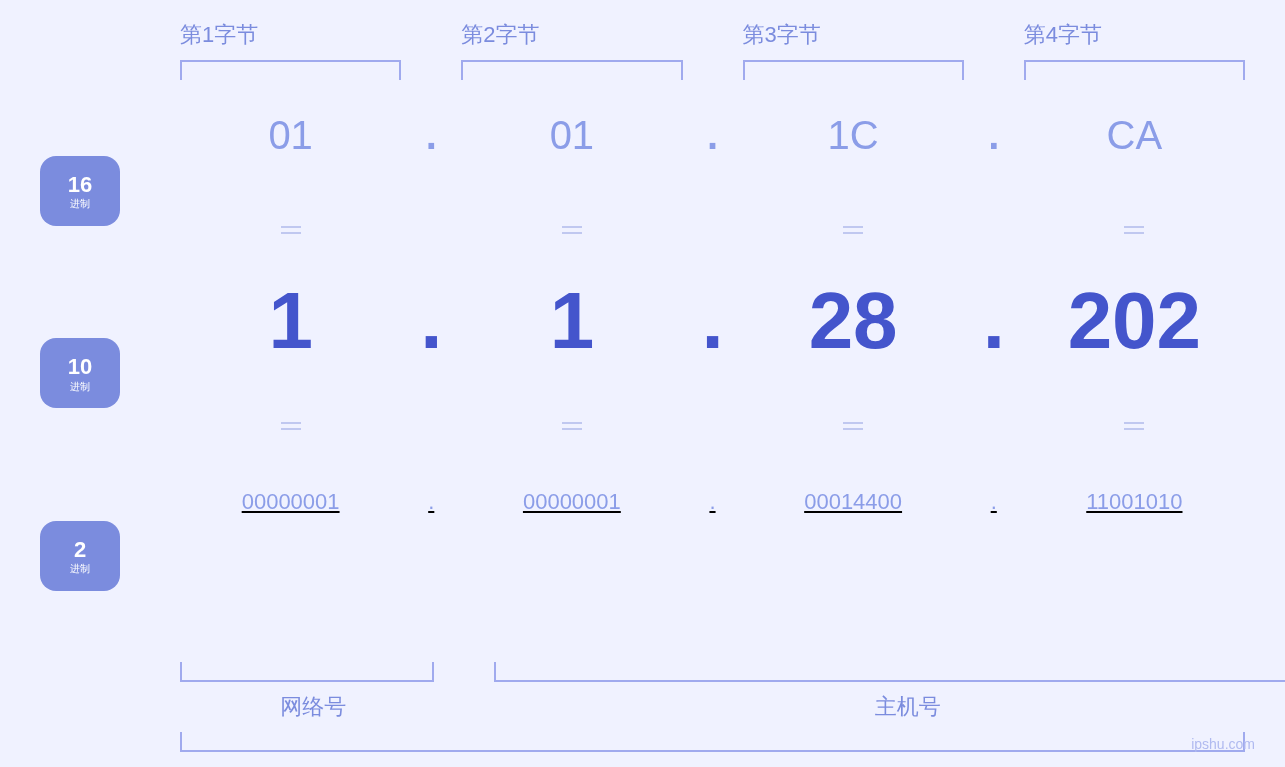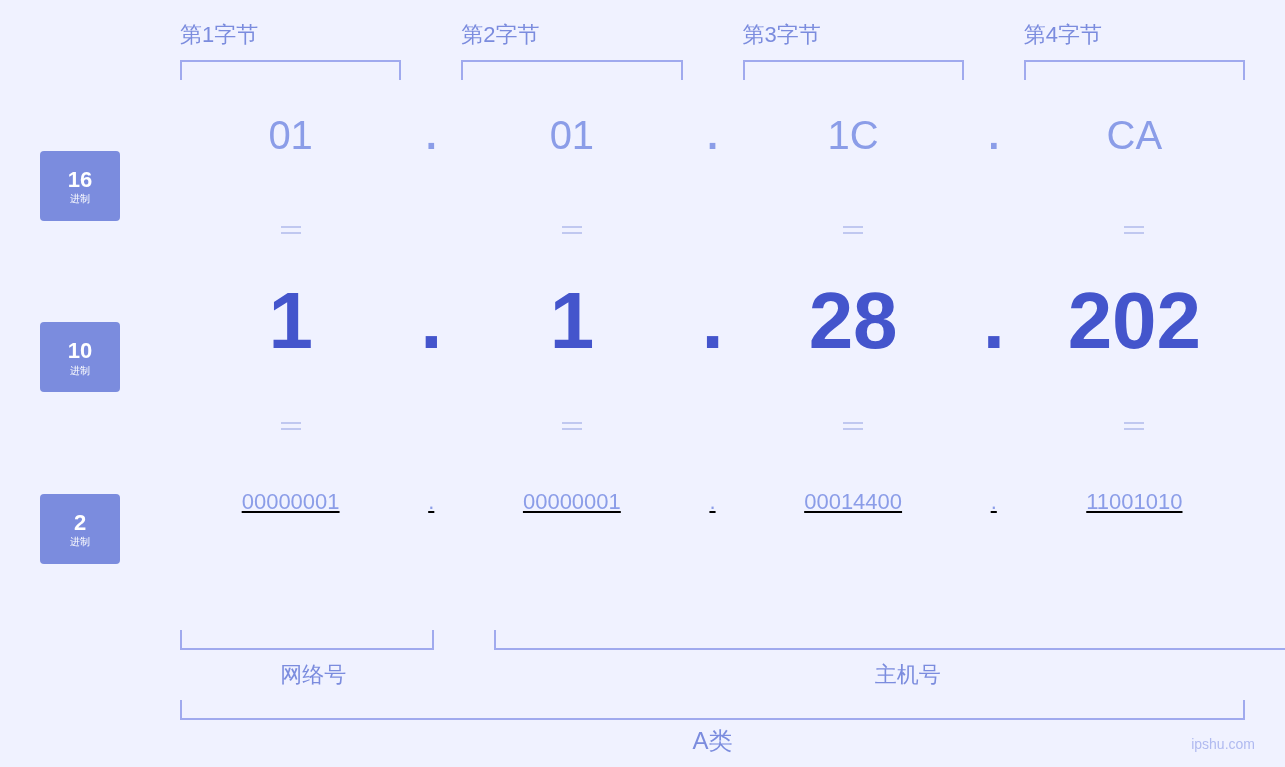--- a/index.html
+++ b/index.html
@@ -76,21 +76,21 @@
       display: flex;
       flex-direction: column;
       justify-content: space-around;
       padding: 10px 0;
     }
 
     .base-badge {
       width: 80px;
       height: 70px;
       background: #7b8cde;
-      border-radius: 4px;
+      border-radius: 16px;
       display: flex;
       flex-direction: column;
       align-items: center;
       justify-content: center;
       color: white;
       font-size: 22px;
       font-weight: bold;
       line-height: 1.2;
     }
 
@@ -436,19 +436,16 @@
   <div class="net-host-row">
     <div class="net-label">网络号</div>
     <div class="net-dot-sp"></div>
     <div class="host-label">主机号</div>
   </div>
 
   <div class="class-bracket-row">
     <div class="class-bracket-full"></div>
   </div>
 
-  <div class="class-label-row">
-    <div class="class-label">A类</div>
-  </div>
 
   <div class="watermark">ipshu.com</div>
 
 </div>
 
 </body></html>

